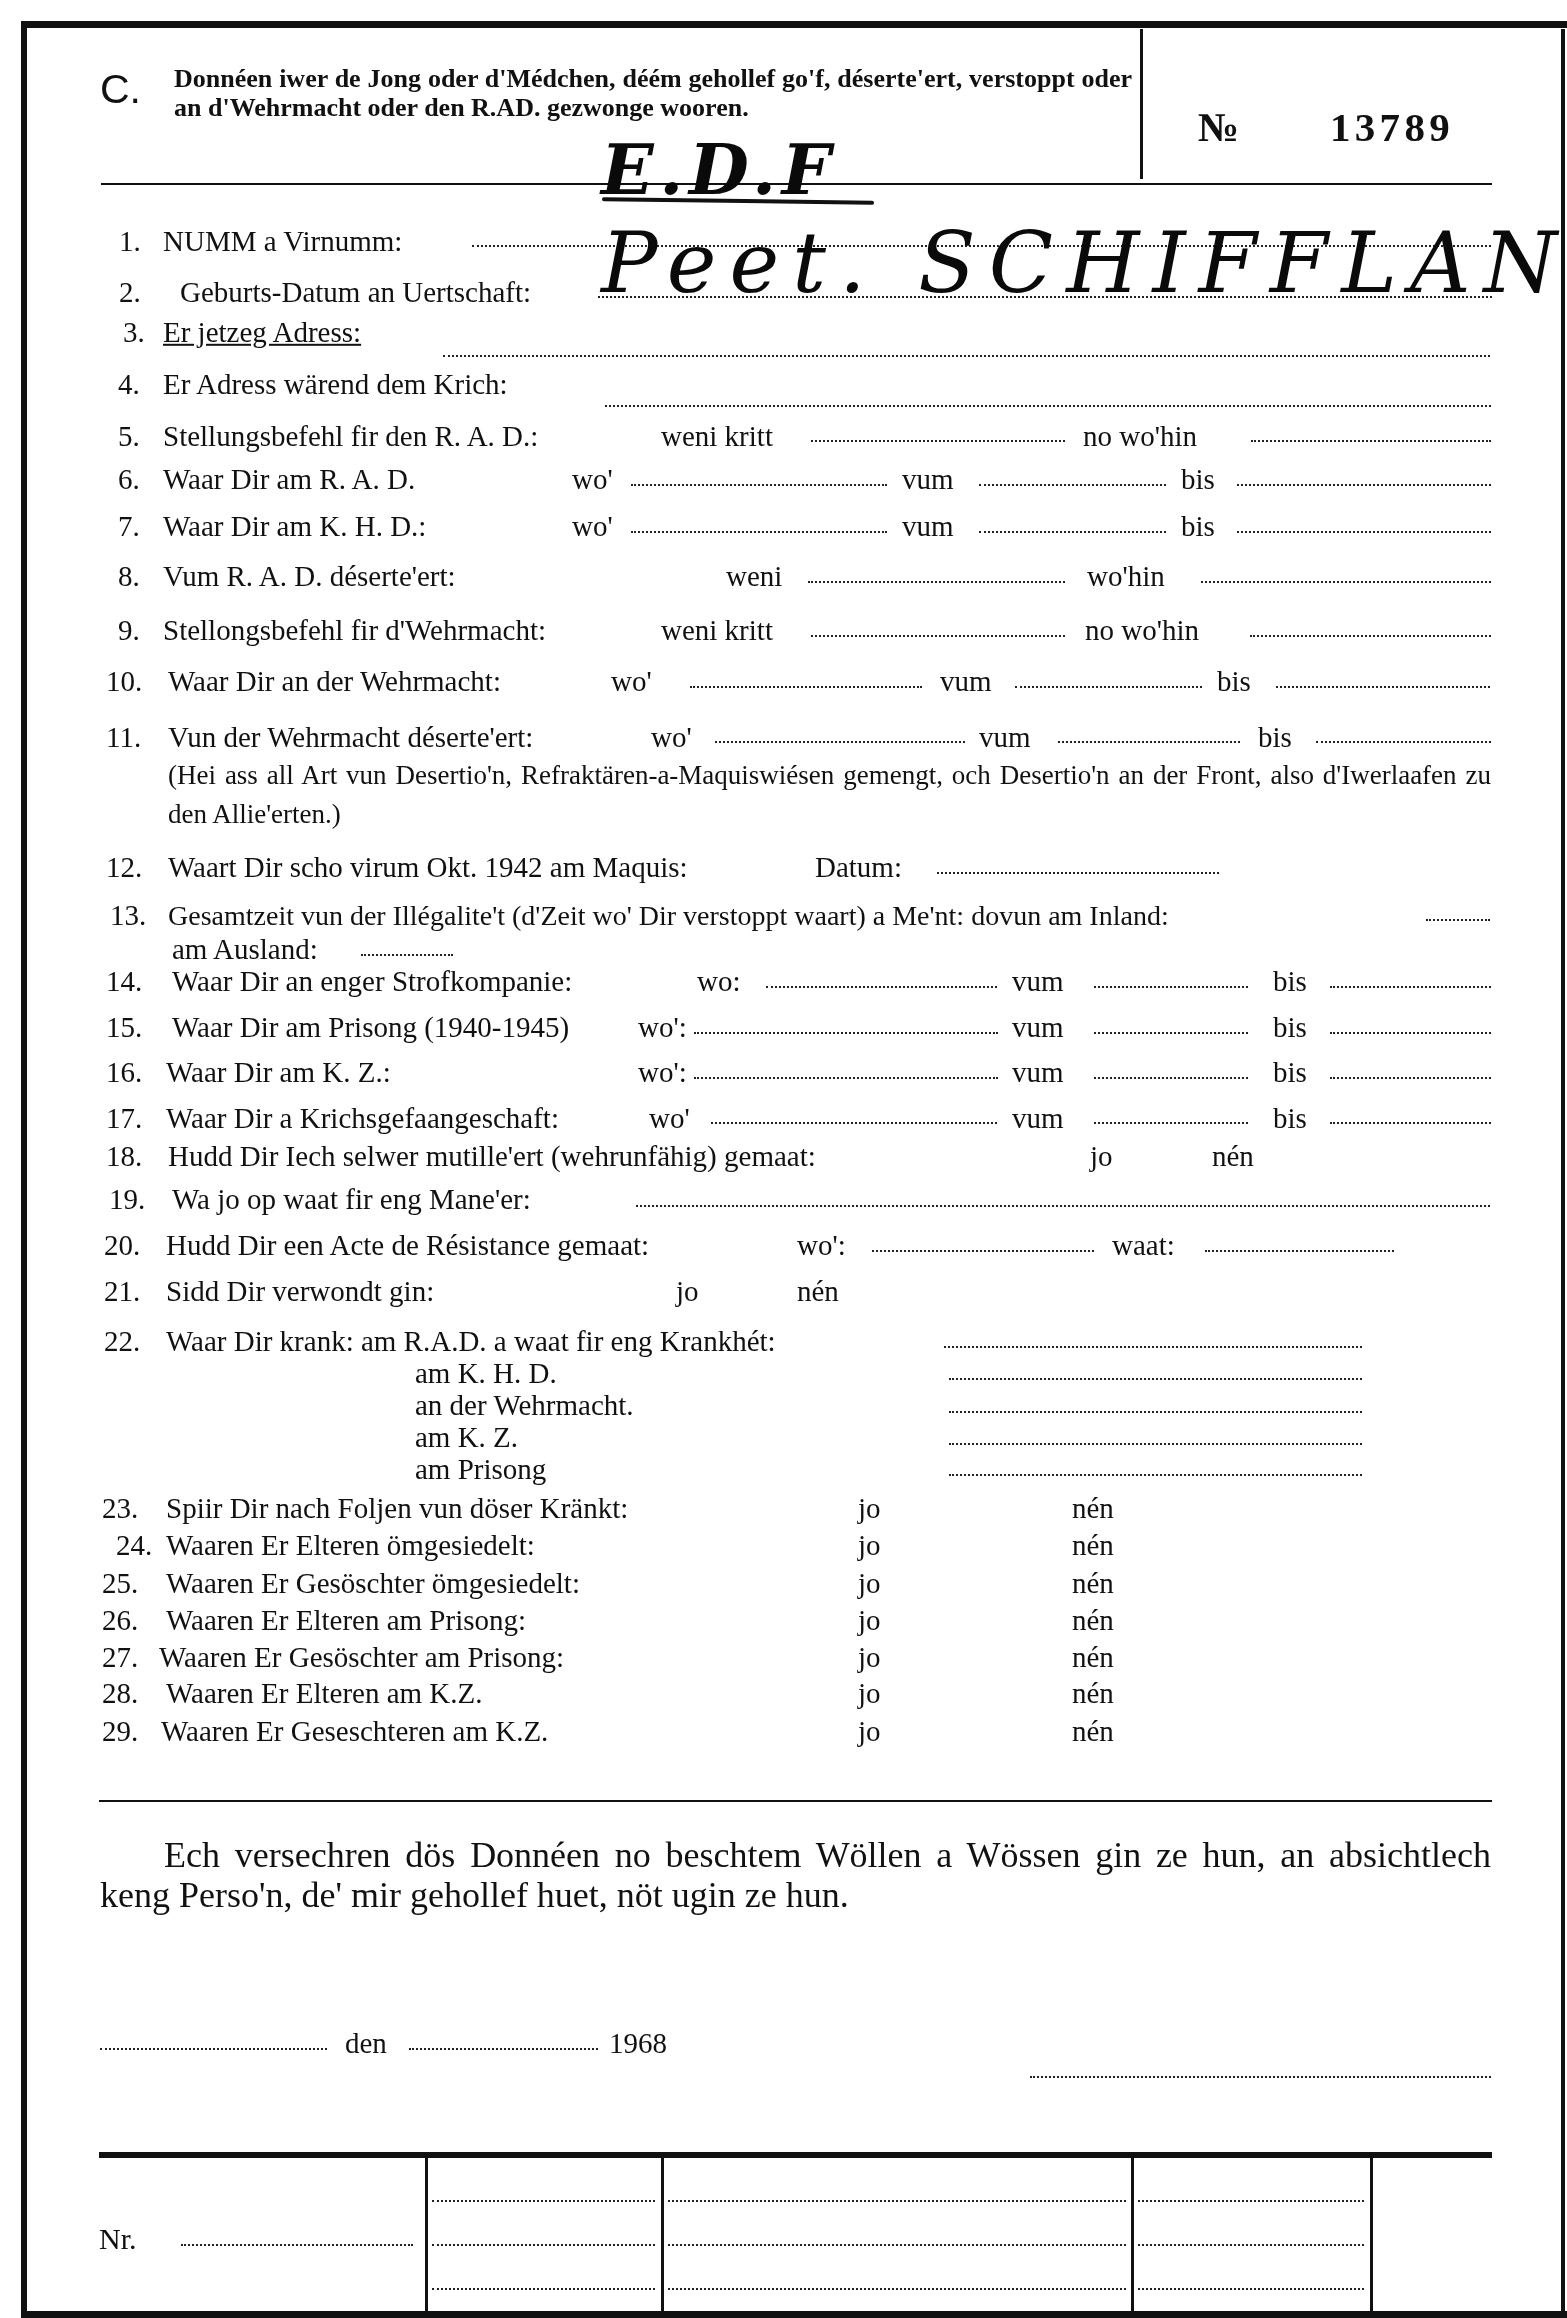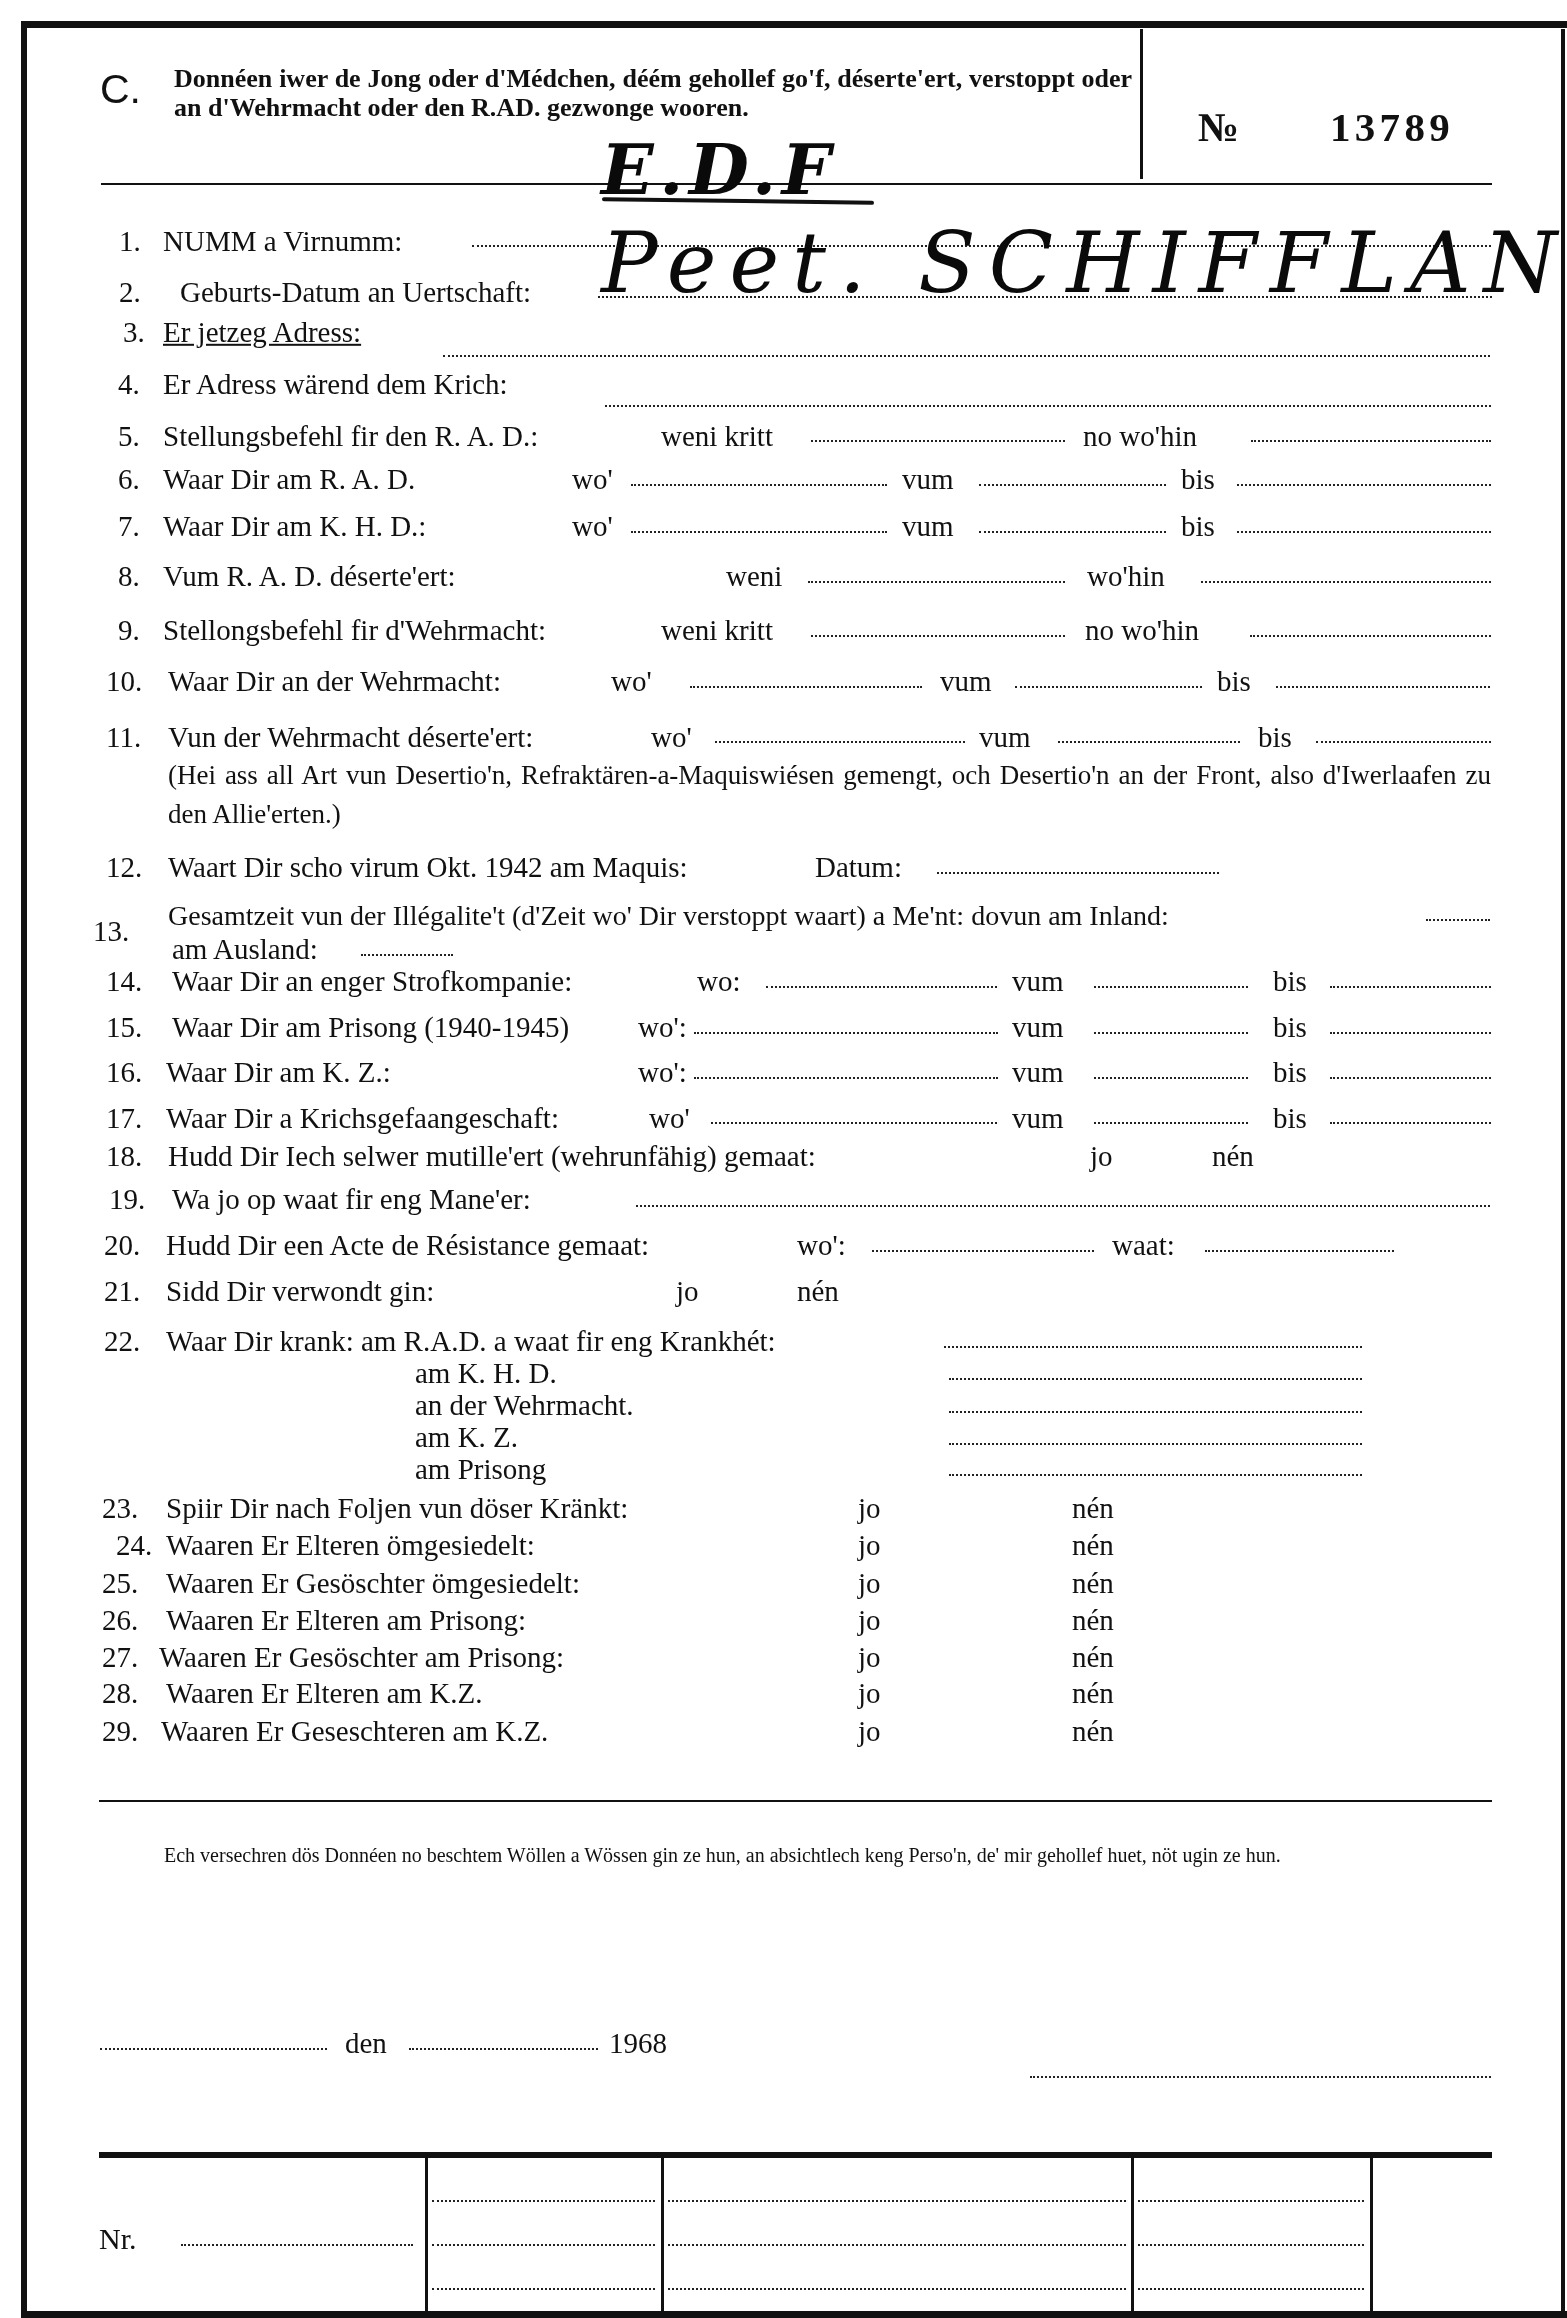--- a/index.html
+++ b/index.html
@@ -10,21 +10,21 @@
   .rule { position:absolute; background:#111; }
   .hand { position:absolute; white-space:nowrap; font-family:"DejaVu Serif",serif; font-style:italic; color:#0a0a0a; }
   #frame-left  { left:21.4px; top:23.6px; width:5.7px; height:2295px; }
   #frame-top   { left:21.4px; top:21.4px; width:1546px; height:7.1px; }
   #frame-right { left:1561px; top:29px; width:3.6px; height:2290px; }
   #frame-bottom{ left:21.4px; top:2311px; width:1546px; height:7.9px; }
   .heading { font-family:"Liberation Serif",serif; font-weight:bold; font-size:26px; line-height:29px; position:absolute; left:174px; top:64px; width:958px; text-align:justify; }
   .section-letter { position:absolute; left:100px; top:69px; font-family:"Liberation Sans",sans-serif; font-size:41px; line-height:1; }
   .no-sign { position:absolute; left:1198px; top:107px; font-size:41px; font-weight:bold; line-height:1; }
   .no-value { position:absolute; left:1310px; top:107px; font-size:41px; font-weight:bold; letter-spacing:4.3px; line-height:1;margin-left:20px; }
-  .para { position:absolute; font-size:20px; line-height:40px; text-align:justify; }
+  .para { position:absolute; font-size:36px; line-height:40px; text-align:justify; }
 </style>
 </head>
 <body>
 
 <div class="rule" id="frame-top"></div>
 <div class="rule" id="frame-left"></div>
 <div class="rule" id="frame-right"></div>
 <div class="rule" id="frame-bottom"></div>
 
 <div>
@@ -138,21 +138,21 @@
   </div>
 
   <div>
     <span class="t" style="left:106px; top:876px;">12.</span>
     <span class="t" style="left:168px; top:876px;">Waart Dir scho virum Okt. 1942 am Maquis:</span>
     <span class="t" style="left:815px; top:876px;">Datum:</span>
     <div class="dots" style="left:937px; width:282px; top:872px;"></div>
   </div>
 
   <div>
-    <span class="t" style="left:93px; top:924px;margin-top:16px;">13.</span>
+    <span class="t" style="left:110px; top:924px;">13.</span>
     <span class="t" style="left:168px; top:924px; font-size:28px;">Gesamtzeit vun der Illégalite't (d'Zeit wo' Dir verstoppt waart) a Me'nt: dovun am Inland:</span>
     <div class="dots" style="left:1426px; width:64px; top:919px;"></div>
     <span class="t" style="left:172px; top:958px;">am Ausland:</span>
     <div class="dots" style="left:361px; width:92px; top:954px;"></div>
   </div>
 
   <div>
     <span class="t" style="left:106px; top:990px;">14.</span>
     <span class="t" style="left:172px; top:990px;">Waar Dir an enger Strofkompanie:</span>
     <span class="t" style="left:697px; top:990px;">wo:</span>

